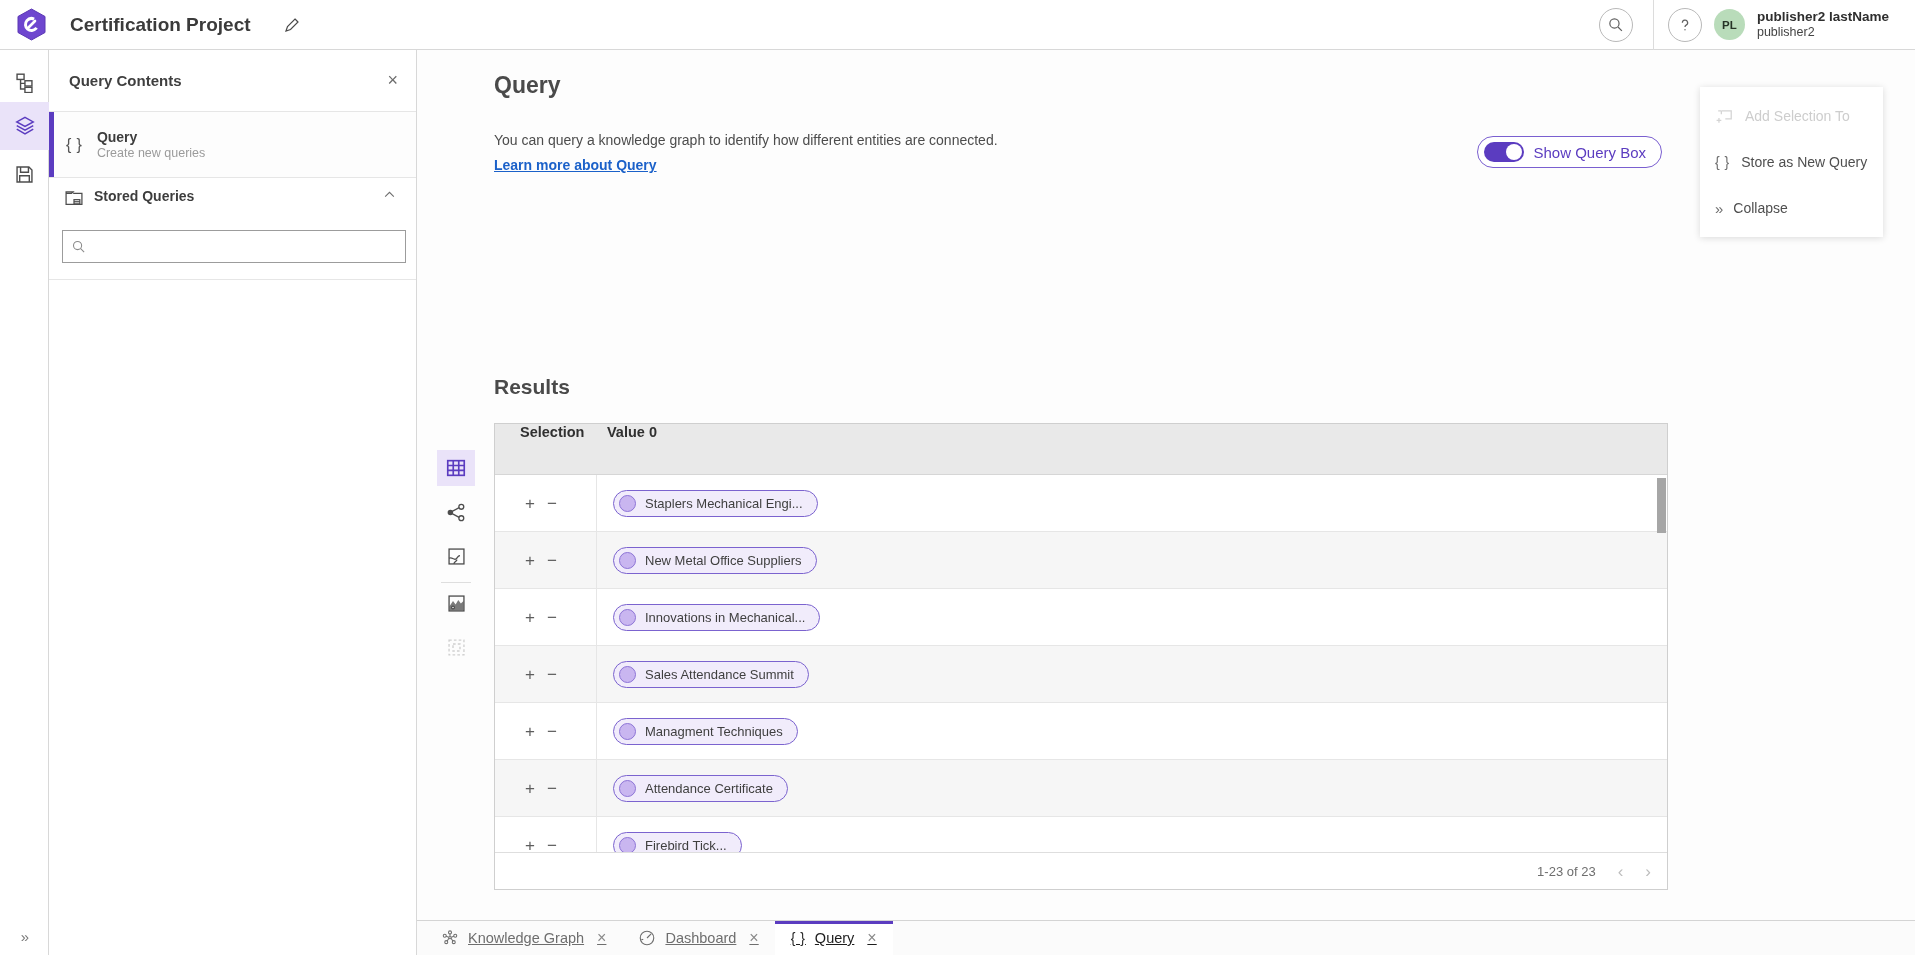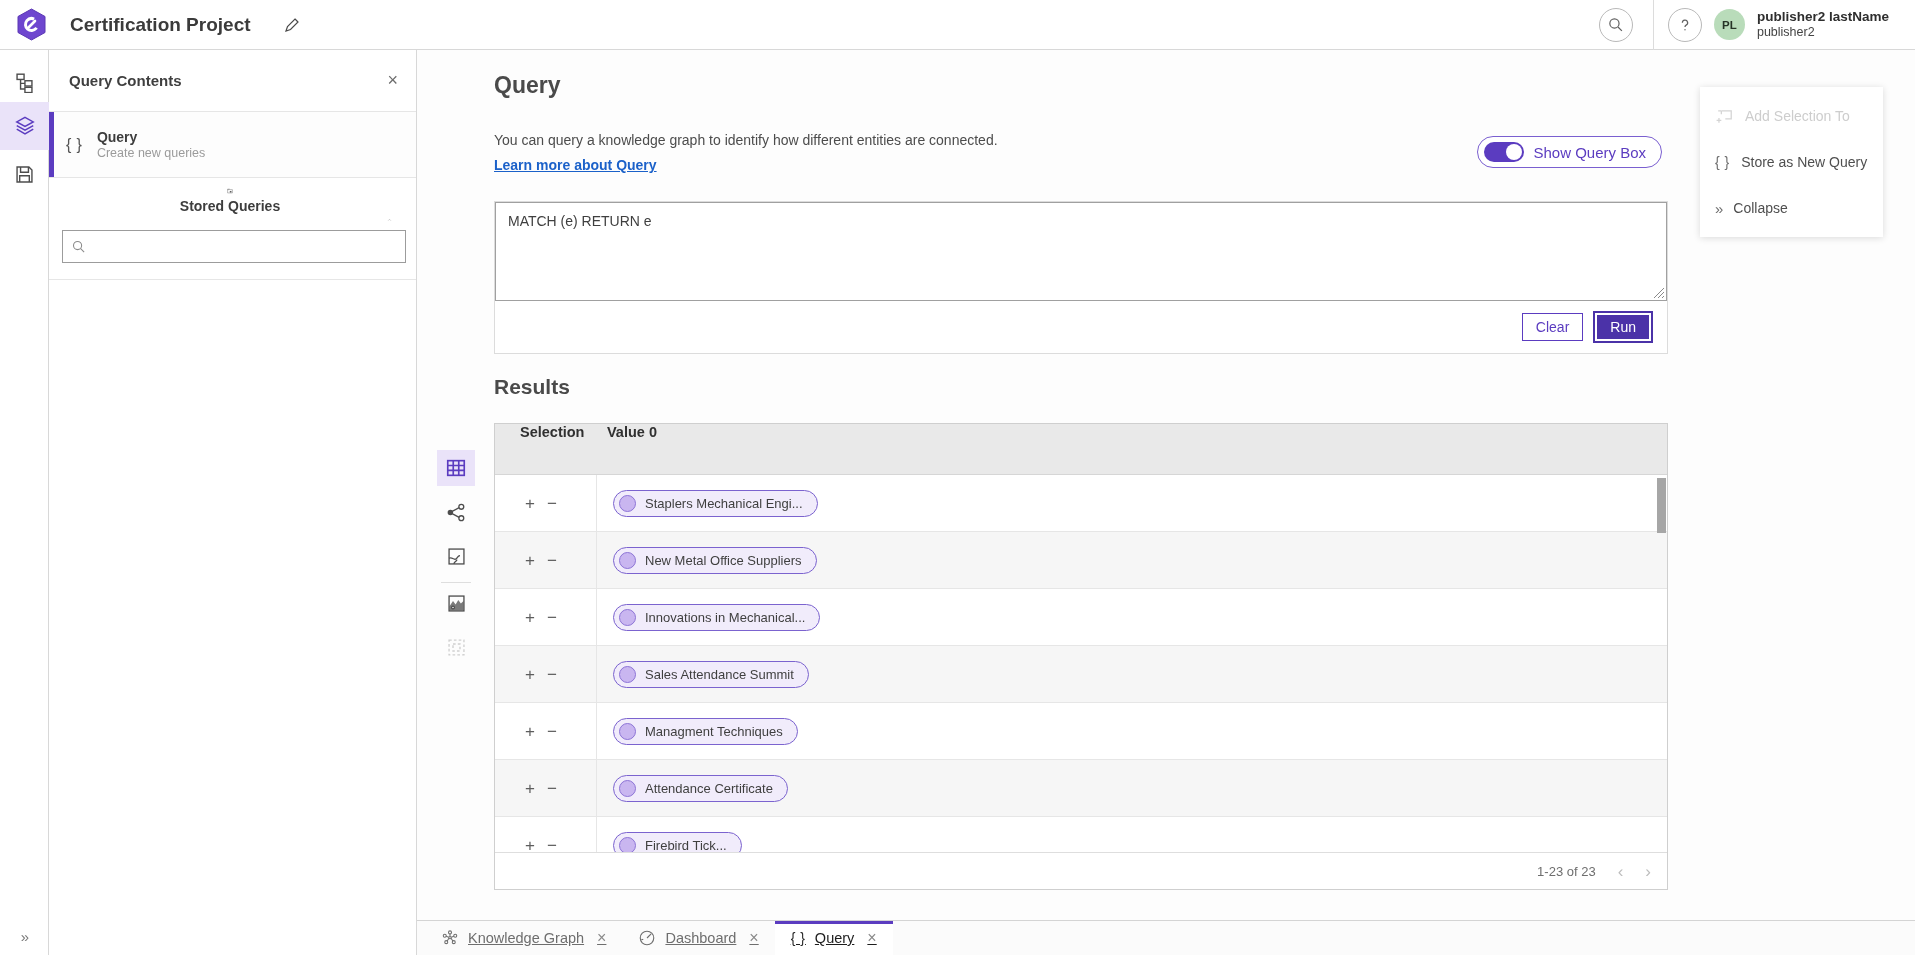--- a/index.html
+++ b/index.html
@@ -44,22 +44,22 @@
   .panel-header { height:62px; display:flex; align-items:center; padding:0 18px 0 20px;
                   border-bottom:1px solid #e6e6e6; }
   .panel-title { font-size:15px; font-weight:700; color:#3f3f3f; }
   .panel-close { margin-left:auto; background:none; border:none; font-size:18px; color:#6d6d6d; cursor:pointer; }
   .panel-item { position:relative; height:66px; display:flex; align-items:center; gap:14px;
                 padding-left:17px; border-bottom:1px solid #e6e6e6; background:#fdfdfd; cursor:pointer; }
   .panel-item .bar { position:absolute; left:0; top:0; bottom:0; width:5px; background:var(--accent); }
   .braces { font-size:16px; color:#555; font-weight:400; letter-spacing:1px; }
   .pi-label { font-size:14px; font-weight:700; color:#3d3d3d; line-height:1.25; }
   .pi-sub { font-size:12.5px; color:#9b9b9b; font-weight:400; }
-  .stored-row { margin-top:10px; height:34px; display:flex; align-items:center; gap:4px;
-                padding:0 20px 0 15px; cursor:pointer;flex-direction:column; }
+  .stored-row { margin-top:10px; height:34px; display:flex; gap:10px;
+                padding:0 20px 0 15px; cursor:pointer; }
   .stored-label { font-size:14px; font-weight:700; color:#3d3d3d; }
   .stored-chevron { margin-left:auto; color:#6d6d6d; }
   .panel-search { margin:8px 10px 0 13px; height:33px; border:1px solid #9c9c9c; background:#fff;
                   display:flex; align-items:center; padding:0 8px; gap:8px; }
   .panel-search input { border:none; outline:none; flex:1; font-size:13px; font-family:inherit; }
   .panel-section-end { margin-top:16px; border-bottom:1px solid #e6e6e6; }
 
   
   .main { position:absolute; top:50px; left:417px; right:0; bottom:0; background:#fdfdfd; }
   .q-title { position:absolute; left:77px; top:22px; font-size:23px; font-weight:700; color:#4a4a4a; }
@@ -244,32 +244,20 @@
   <p class="q-desc">You can query a knowledge graph to identify how different entities are connected.</p>
   <a class="q-link">Learn more about Query</a>
 
   <button class="toggle-pill">
     <span class="toggle-track">
       <span class="toggle-knob"></span>
     </span>
     <span class="toggle-label">Show Query Box</span>
   </button>
 
-  <section class="querybox">
-    <div class="query-textarea-wrap">
-      <textarea spellcheck="false" style="">MATCH (e) RETURN e</textarea>
-      <svg class="resize-handle" width="12" height="12" viewBox="0 0 12 12" stroke="#8a8a8a" stroke-width="1">
-        <path d="M11 1 L1 11 M11 5 L5 11 M11 9 L9 11"></path>
-      </svg>
-    </div>
-    <div class="query-actions">
-      <button class="btn-clear">Clear</button>
-      <button class="btn-run">Run</button>
-    </div>
-  </section>
 
   <h2 class="r-title">Results</h2>
 
   <div class="view-strip">
     <button class="vs-item selected">
       <svg width="22" height="22" viewBox="0 0 24 24" fill="none" stroke="currentColor" stroke-width="1.8">
         <rect x="3" y="4" width="18" height="16"></rect>
           <path d="M3 9.3 H21 M3 14.6 H21 M9 4 V20 M15 4 V20"></path>
       </svg>
     </button>

